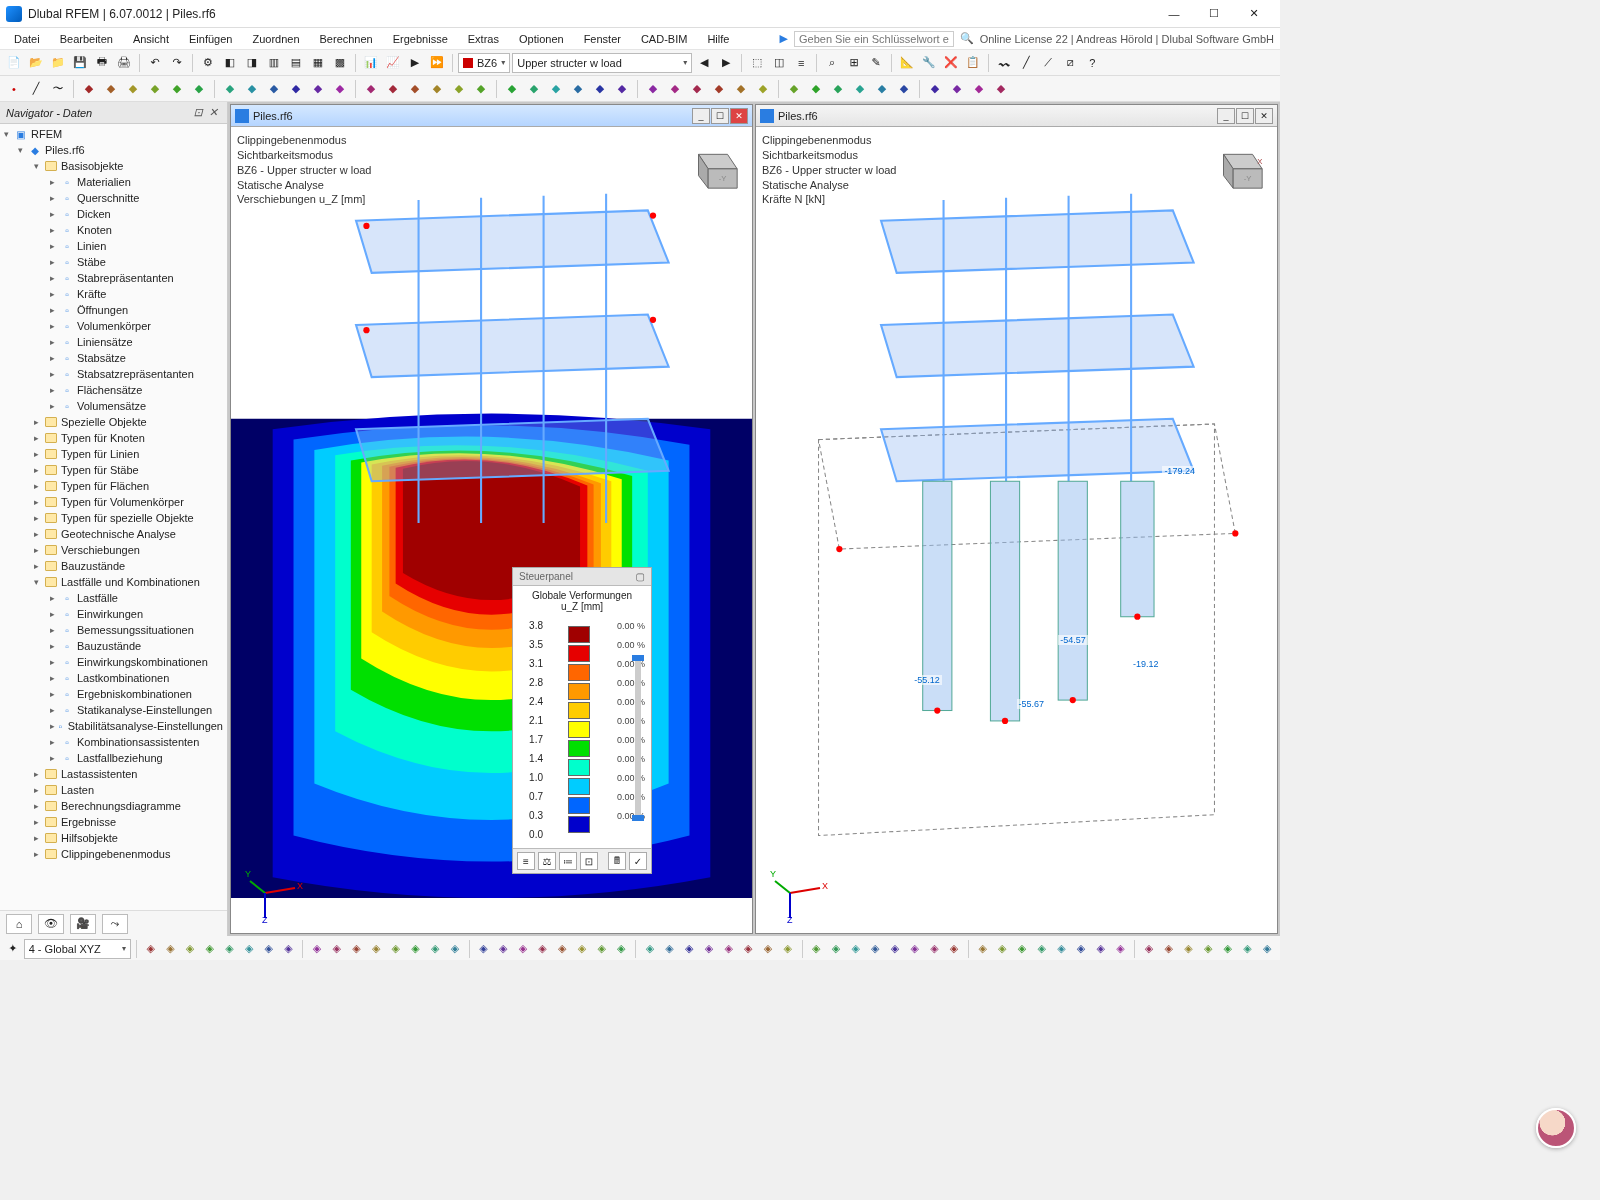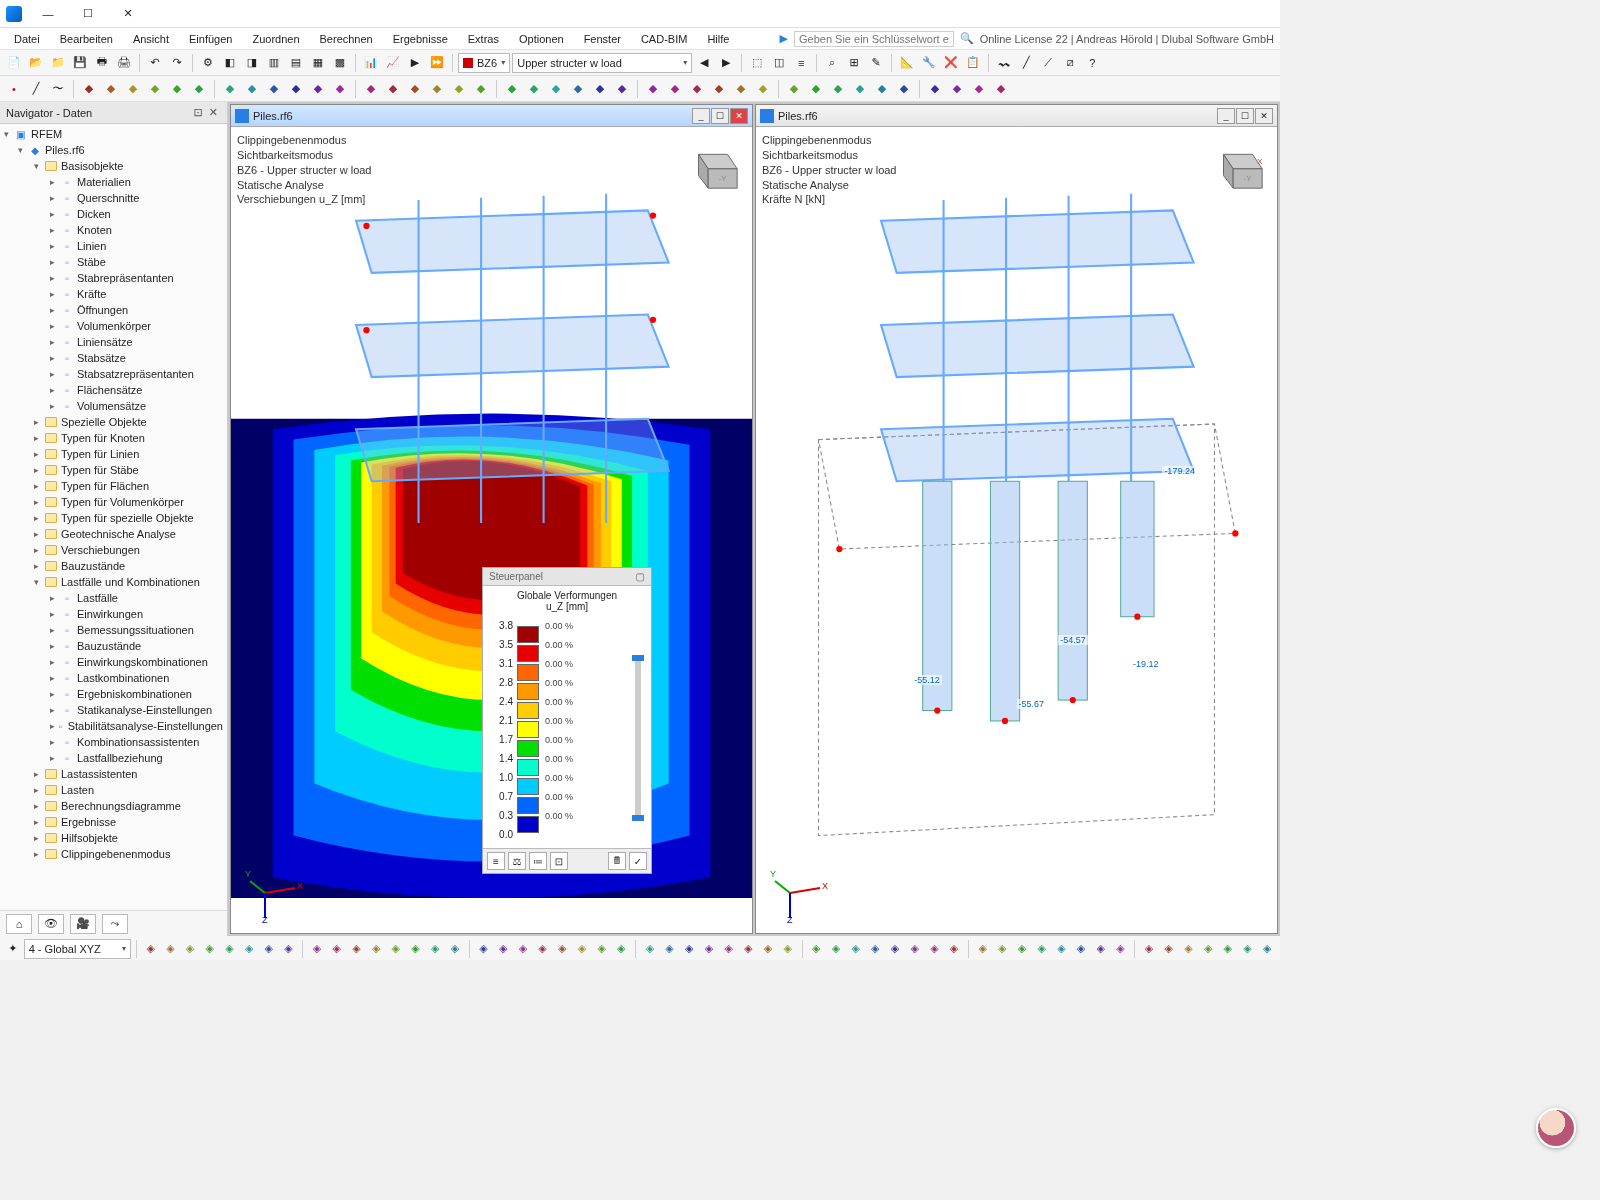--- a/index.html
+++ b/index.html
@@ -13,21 +13,21 @@
   .menu-item { padding: 2px 8px; cursor: pointer; }
   .license-row { margin-left: auto; display: flex; align-items: center; gap: 6px; font-size: 11px; color: #555; }
   .license-row input { font-size: 11px; width: 160px; color: #999; border: 1px solid #ccc; padding: 1px 4px; }
   .toolbar { height: 26px; background: #f6f6f6; border-bottom: 1px solid #ddd; display: flex; align-items: center; padding: 0 4px; gap: 2px; overflow: hidden; }
   .tb-btn { width: 20px; height: 20px; display: flex; align-items: center; justify-content: center; cursor: pointer; border-radius: 2px; }
   .tb-sep { width: 1px; height: 18px; background: #ccc; margin: 0 3px; }
   .tb-drop { display: flex; align-items: center; border: 1px solid #bbb; background: #fff; height: 20px; padding: 0 4px; font-size: 11px; cursor: pointer; }
   .tb-drop .chev { margin-left: 4px; font-size: 8px; color: #555; }
   .content { display: flex; height: 834px; }
   .nav { width: 228px; background: #fafafa; border-right: 1px solid #ccc; display: flex; flex-direction: column; }
-  .nav-header { height: 22px; background: #e8e8e8; border-bottom: 1px solid #ccc; display: flex; align-items: center; padding: 0 6px; font-size: 11px; }
+  .nav-header { height: 22px; background: #e8e8e8; border-bottom: 1px solid #ccc; display: flex; align-items: center; padding: 0 6px; font-size: 11px; font-style: italic; }
   .nav-header .spacer { flex: 1; }
   .nav-header .pin { cursor: pointer; padding: 0 3px; color: #555; }
   .tree { flex: 1; overflow: auto; padding: 2px 0; font-size: 11px; }
   .tree-item { display: flex; align-items: center; padding: 1px 4px; cursor: pointer; white-space: nowrap; }
   .tree-indent-0 { padding-left: 4px; }
   .tree-indent-1 { padding-left: 18px; }
   .tree-indent-2 { padding-left: 34px; }
   .tree-indent-3 { padding-left: 50px; }
   .tree-caret { width: 10px; font-size: 9px; color: #666; }
   .tree-icon { width: 14px; height: 14px; margin-right: 3px; display: inline-flex; align-items: center; justify-content: center; font-size: 10px; }
@@ -39,44 +39,45 @@
   .vp-title { flex: 1; font-size: 11px; }
   .vp-btns { display: flex; gap: 1px; }
   .vp-btn { width: 18px; height: 16px; border: 1px solid #999; background: #eee; display: flex; align-items: center; justify-content: center; font-size: 9px; cursor: pointer; }
   .vp-btn.close { background: #d44; color: #fff; }
   .vp-body { flex: 1; position: relative; overflow: hidden; background: #fff; }
   .vp-info { position: absolute; top: 6px; left: 6px; font-size: 11px; color: #333; line-height: 1.35; z-index: 3; }
   .vp-status { height: 20px; background: #f0f0f0; border-top: 1px solid #ccc; display: flex; align-items: center; padding: 0 6px; font-size: 11px; }
   .axis-gizmo { position: absolute; bottom: 10px; left: 14px; width: 60px; height: 60px; z-index: 4; }
   .cube-widget { position: absolute; top: 8px; right: 10px; width: 58px; height: 58px; z-index: 4; }
   .contour-bg { position: absolute; inset: 0; }
-  .panel { position: absolute; right: 100px; top: 440px; width: 170px; background: #f5f5f5; border: 1px solid #aaa; font-size: 10px; z-index: 5; }
+  .panel { position: absolute; right: 100px; top: 440px; width: 140px; background: #f5f5f5; border: 1px solid #aaa; font-size: 10px; z-index: 5; }
   .panel-hdr { background: #e5e5e5; padding: 3px 6px; border-bottom: 1px solid #bbb; color: #666; display: flex; }
   .panel-body { padding: 4px 6px; background: #fff; }
   .panel-title { text-align: center; font-size: 10px; margin-bottom: 4px; }
-  .legend-row { display: flex; align-items: center; height: 19px; }
+  .legend-row { display: flex; align-items: center; height: 19px; justify-content: space-between; }
   .legend-val { width: 28px; text-align: right; padding-right: 4px; }
   .legend-swatch { width: 22px; height: 17px; border: 1px solid #666; margin-right: 6px; }
   .legend-pct { font-size: 9px; color: #444; }
   .slider-track { position: absolute; right: 10px; top: 72px; bottom: 30px; width: 6px; background: #ccc; }
   .slider-thumb { position: absolute; width: 12px; height: 6px; background: #2a7de1; }
   .panel-footer { border-top: 1px solid #bbb; padding: 3px 4px; display: flex; gap: 3px; background: #eee; }
   .pf-btn { width: 18px; height: 18px; border: 1px solid #aaa; background: #fff; cursor: pointer; display: flex; align-items: center; justify-content: center; font-size: 10px; }
   .statusbar { height: 22px; background: #f0f0f0; border-top: 1px solid #ccc; display: flex; align-items: center; padding: 0 6px; font-size: 11px; gap: 8px; }
   .status-cell { border-left: 1px solid #ccc; padding: 0 8px; }
   .avatar { position: absolute; right: 24px; bottom: 52px; width: 40px; height: 40px; border-radius: 50%; background: radial-gradient(circle at 40% 35%, #f6d8c8 40%, #b57 41%); border: 2px solid #fff; box-shadow: 0 1px 4px rgba(0,0,0,.3); }
   .value-label { position: absolute; font-size: 9px; color: #06c; background: rgba(255,255,255,.6); padding: 0 2px; }
   .bottom-nav-btns { height: 26px; background: #f6f6f6; border-top: 1px solid #ddd; display: flex; align-items: center; padding: 0 6px; gap: 6px; }
   .bnav-btn { width: 26px; height: 20px; border: 1px solid #bbb; background: #fff; cursor: pointer; display: flex; align-items: center; justify-content: center; }
 </style>
 </head>
 <body>
 
 <div class="titlebar">
   <div class="app-icon"></div>
+  <div class="title">Dlubal RFEM | 6.07.0012 | Piles.rf6</div>
   <div class="win-btns">
     <div class="win-btn">—</div>
     <div class="win-btn">☐</div>
     <div class="win-btn">✕</div>
   </div>
 </div>
 
 <div class="menubar">
   <span class="menu-item">Datei</span>
   <span class="menu-item">Bearbeiten</span>

